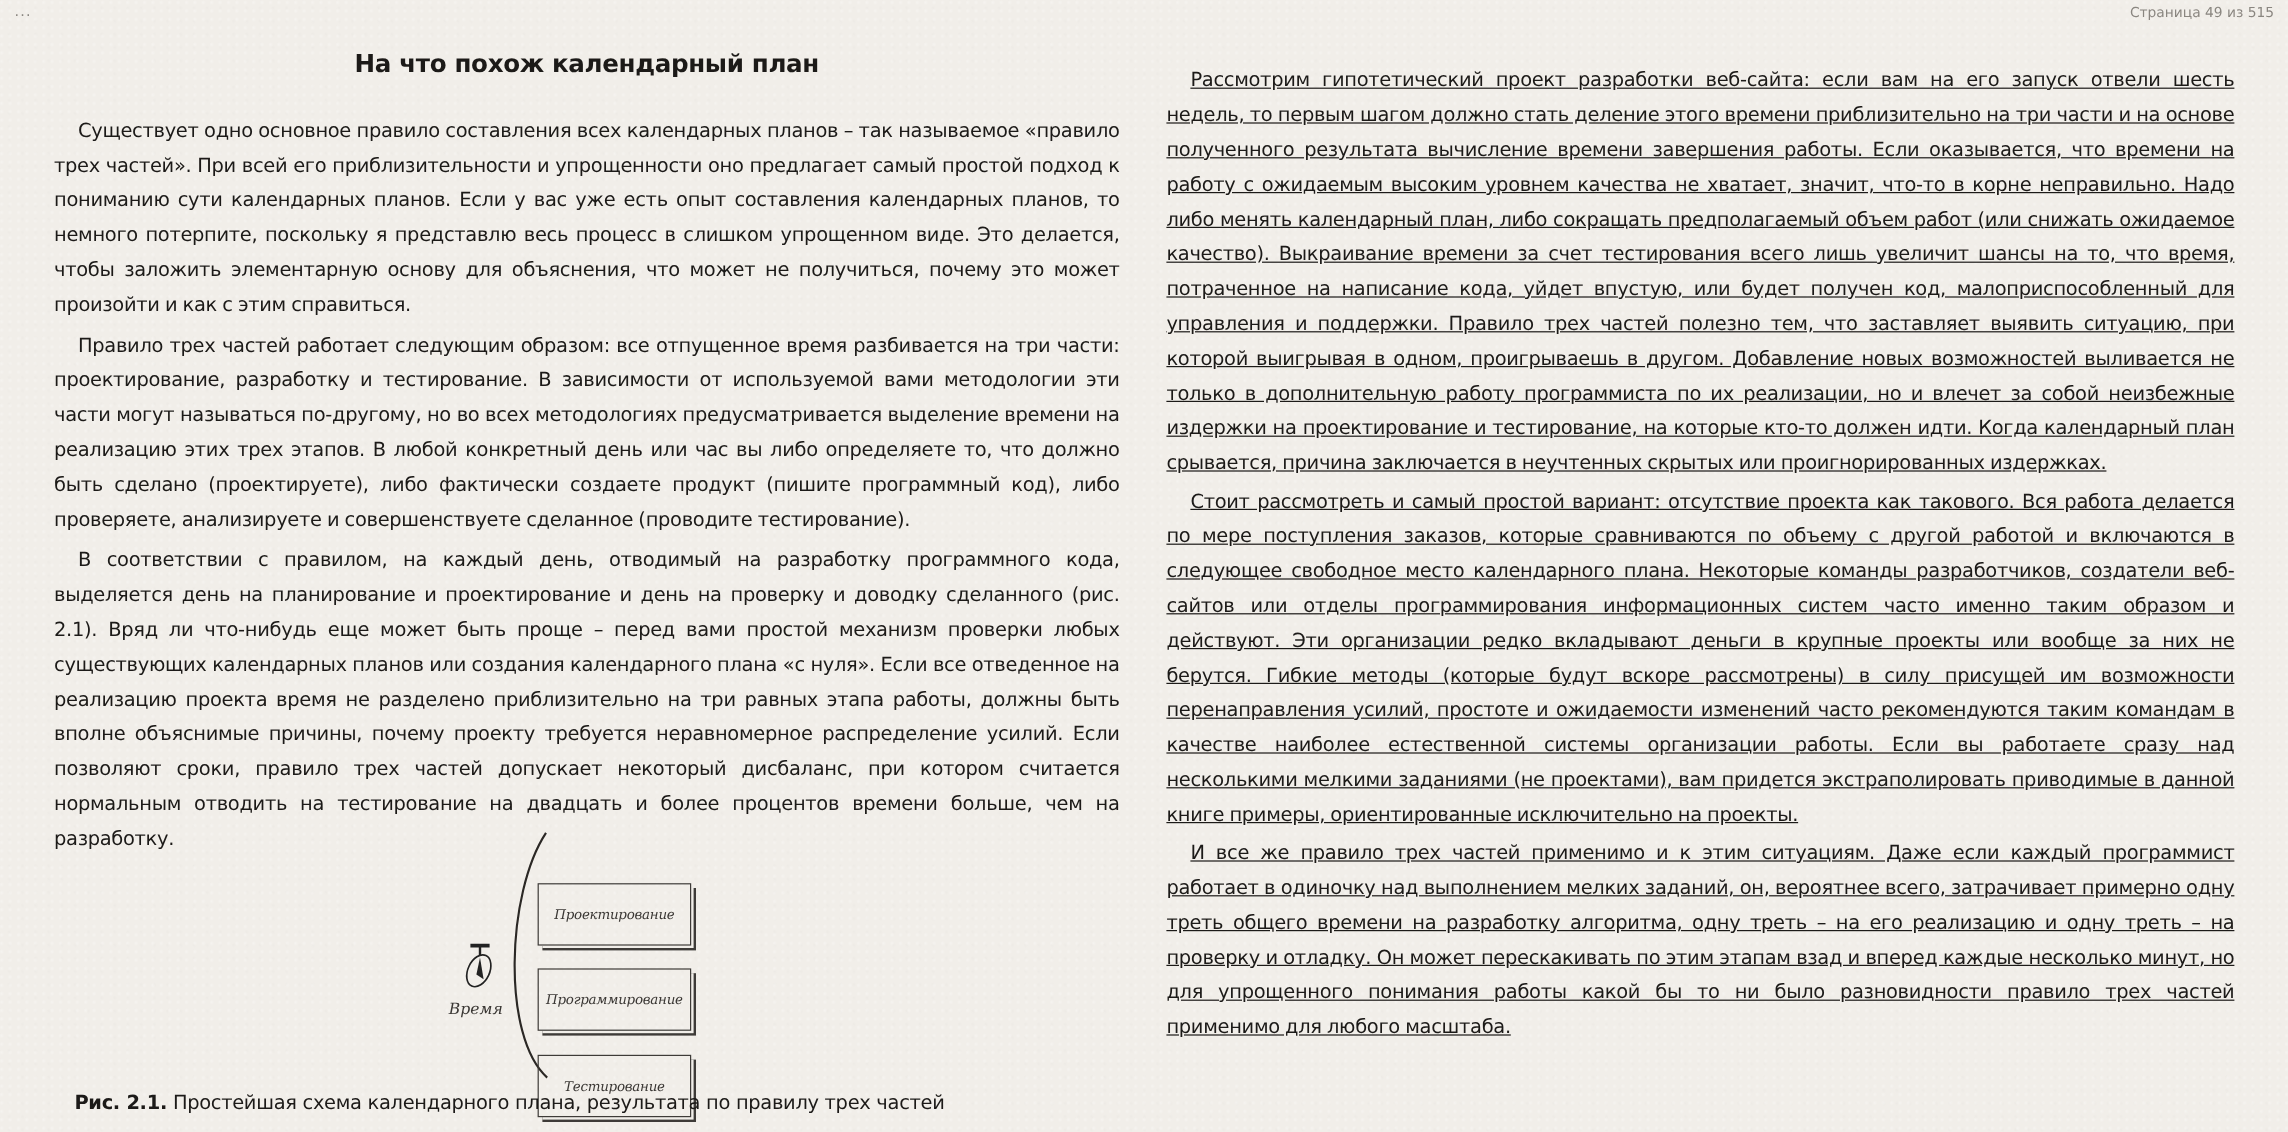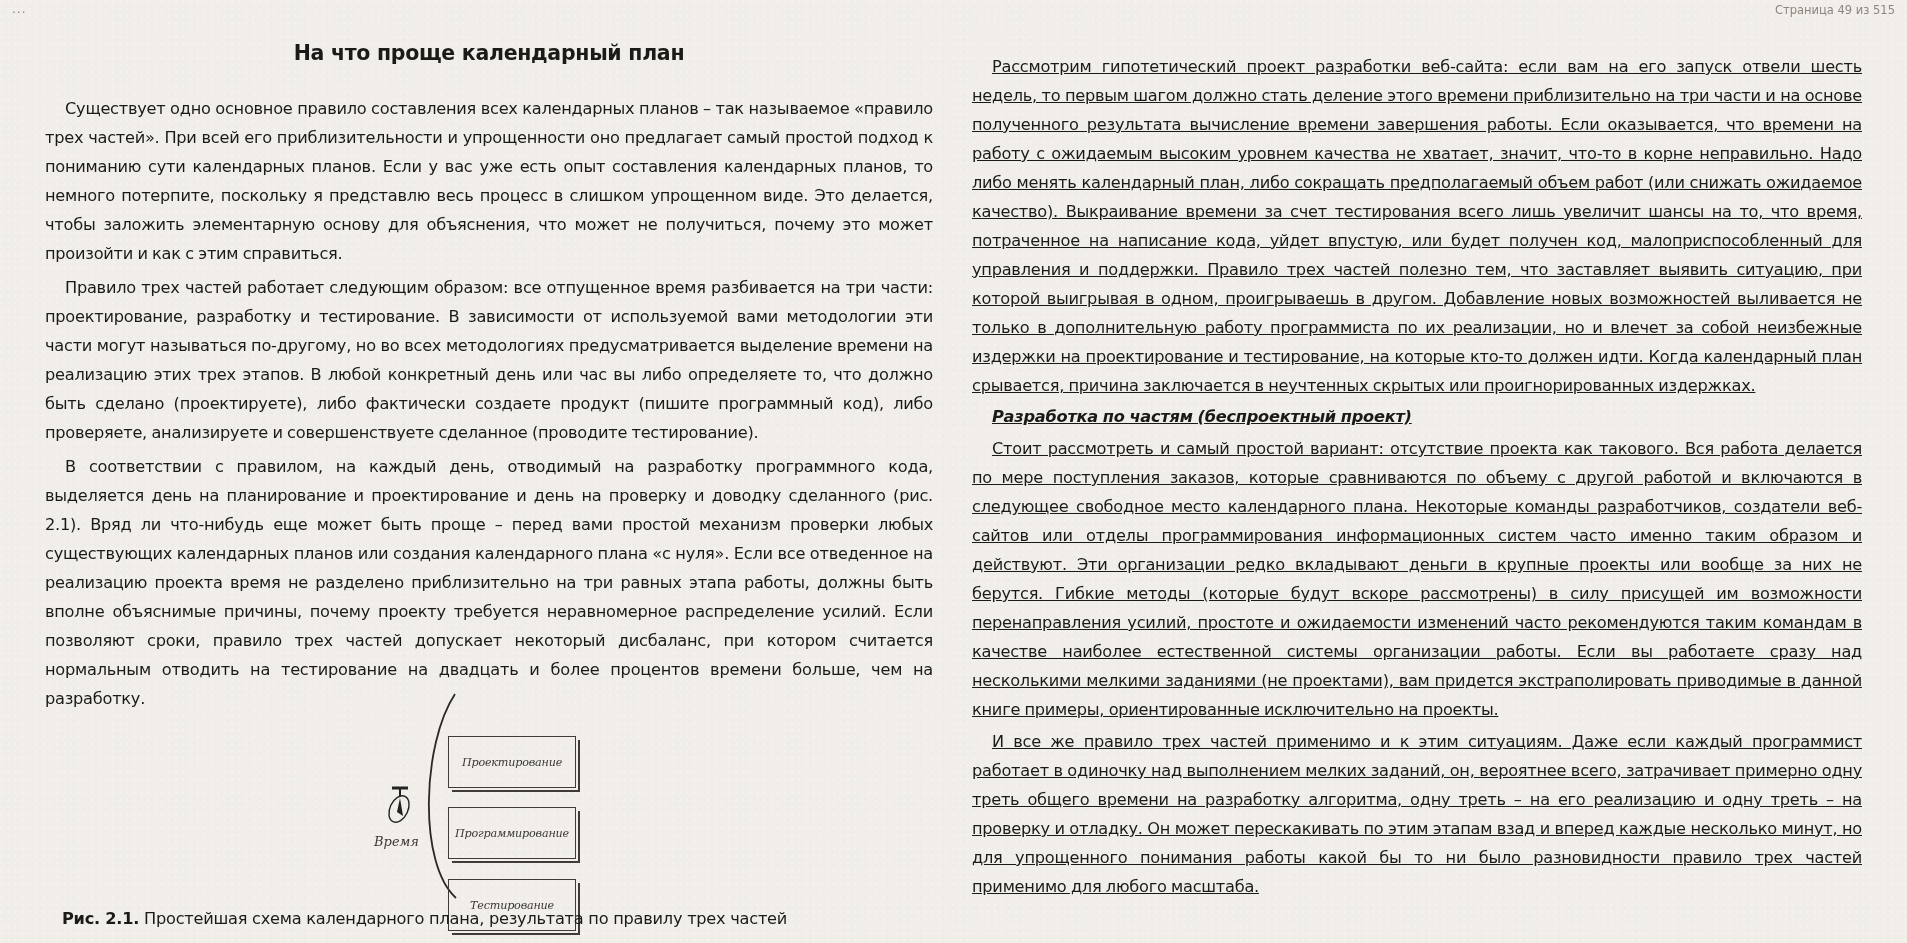--- a/index.html
+++ b/index.html
@@ -80,21 +80,21 @@
       letter-spacing: -0.25px;
     }
     .caption b { font-weight: bold; }
   </style>
 </head>
 <body>
 
 <div class="menu-dots">...</div>
 <div class="page-indicator">Страница 49 из 515</div>
 
-<h1 class="heading" style="margin:0;">На что проще календарный план</h1>
+<h1 class="heading" style="margin:0;">На что похож календарный план</h1>
 
 <div class="column col-left" style="top:94px;">
   <p>Существует одно основное правило составления всех календарных планов – так называемое «правило трех частей». При всей его приблизительности и упрощенности оно предлагает самый простой подход к пониманию сути календарных планов. Если у вас уже есть опыт составления календарных планов, то немного потерпите, поскольку я представлю весь процесс в слишком упрощенном виде. Это делается, чтобы заложить элементарную основу для объяснения, что может не получиться, почему это может произойти и как с этим справиться.</p>
   <p style="margin-top:5px;">Правило трех частей работает следующим образом: все отпущенное время разбивается на три части: проектирование, разработку и тестирование. В зависимости от используемой вами методологии эти части могут называться по-другому, но во всех методологиях предусматривается выделение времени на реализацию этих трех этапов. В любой конкретный день или час вы либо определяете то, что должно быть сделано (проектируете), либо фактически создаете продукт (пишите программный код), либо проверяете, анализируете и совершенствуете сделанное (проводите тестирование).</p>
   <p style="margin-top:5px;">В соответствии с правилом, на каждый день, отводимый на разработку программного кода, выделяется день на планирование и проектирование и день на проверку и доводку сделанного (рис. 2.1). Вряд ли что-нибудь еще может быть проще – перед вами простой механизм проверки любых существующих календарных планов или создания календарного плана «с нуля». Если все отведенное на реализацию проекта время не разделено приблизительно на три равных этапа работы, должны быть вполне объяснимые причины, почему проекту требуется неравномерное распределение усилий. Если позволяют сроки, правило трех частей допускает некоторый дисбаланс, при котором считается нормальным отводить на тестирование на двадцать и более процентов времени больше, чем на разработку.</p>
 </div>
 
 <div class="figure">
   <svg width="250" height="250" style="position:absolute;left:0;top:0;">
     <path d="M95 10 C 62 60, 58 180, 96 214" fill="none" stroke="#2b2825" stroke-width="1.8"></path>
@@ -110,16 +110,15 @@
   <div class="stage-box" style="top:88px;">Программирование</div>
   <div class="stage-box" style="top:160px;">Тестирование</div>
 </div>
 
 <div class="caption">
   <b>Рис. 2.1.</b><span> Простейшая схема календарного плана, результата по правилу трех частей</span>
 </div>
 
 <div class="column col-right" style="top:52px;text-decoration:underline;">
   <p>Рассмотрим гипотетический проект разработки веб-сайта: если вам на его запуск отвели шесть недель, то первым шагом должно стать деление этого времени приблизительно на три части и на основе полученного результата вычисление времени завершения работы. Если оказывается, что времени на работу с ожидаемым высоким уровнем качества не хватает, значит, что-то в корне неправильно. Надо либо менять календарный план, либо сокращать предполагаемый объем работ (или снижать ожидаемое качество). Выкраивание времени за счет тестирования всего лишь увеличит шансы на то, что время, потраченное на написание кода, уйдет впустую, или будет получен код, малоприспособленный для управления и поддержки. Правило трех частей полезно тем, что заставляет выявить ситуацию, при которой выигрывая в одном, проигрываешь в другом. Добавление новых возможностей выливается не только в дополнительную работу программиста по их реализации, но и влечет за собой неизбежные издержки на проектирование и тестирование, на которые кто-то должен идти. Когда календарный план срывается, причина заключается в неучтенных скрытых или проигнорированных издержках.</p>
-  <div class="subhead" style="margin-top:2px;">Разработка по частям (беспроектный проект)</div>
   <p style="margin-top:3px;">Стоит рассмотреть и самый простой вариант: отсутствие проекта как такового. Вся работа делается по мере поступления заказов, которые сравниваются по объему с другой работой и включаются в следующее свободное место календарного плана. Некоторые команды разработчиков, создатели веб-сайтов или отделы программирования информационных систем часто именно таким образом и действуют. Эти организации редко вкладывают деньги в крупные проекты или вообще за них не берутся. Гибкие методы (которые будут вскоре рассмотрены) в силу присущей им возможности перенаправления усилий, простоте и ожидаемости изменений часто рекомендуются таким командам в качестве наиболее естественной системы организации работы. Если вы работаете сразу над несколькими мелкими заданиями (не проектами), вам придется экстраполировать приводимые в данной книге примеры, ориентированные исключительно на проекты.</p>
   <p style="margin-top:3px;">И все же правило трех частей применимо и к этим ситуациям. Даже если каждый программист работает в одиночку над выполнением мелких заданий, он, вероятнее всего, затрачивает примерно одну треть общего времени на разработку алгоритма, одну треть – на его реализацию и одну треть – на проверку и отладку. Он может перескакивать по этим этапам взад и вперед каждые несколько минут, но для упрощенного понимания работы какой бы то ни было разновидности правило трех частей применимо для любого масштаба.</p>
 </div>
 
 </body></html>

